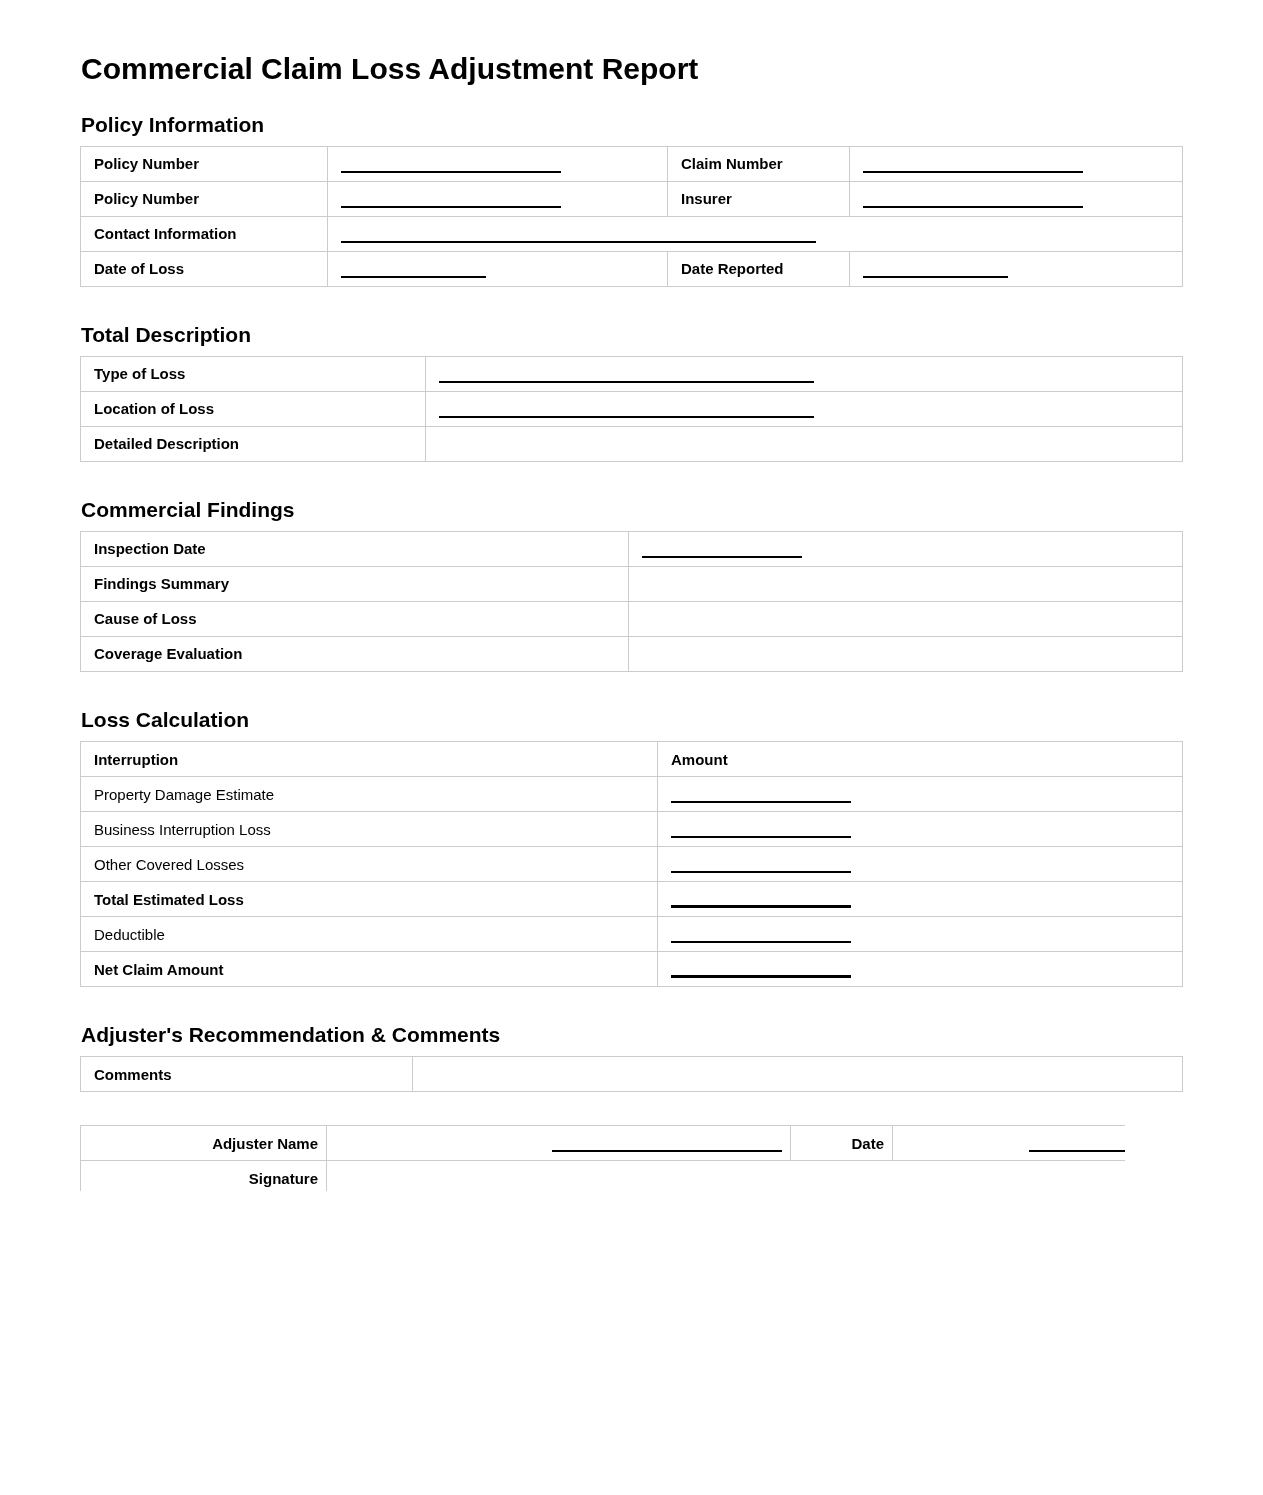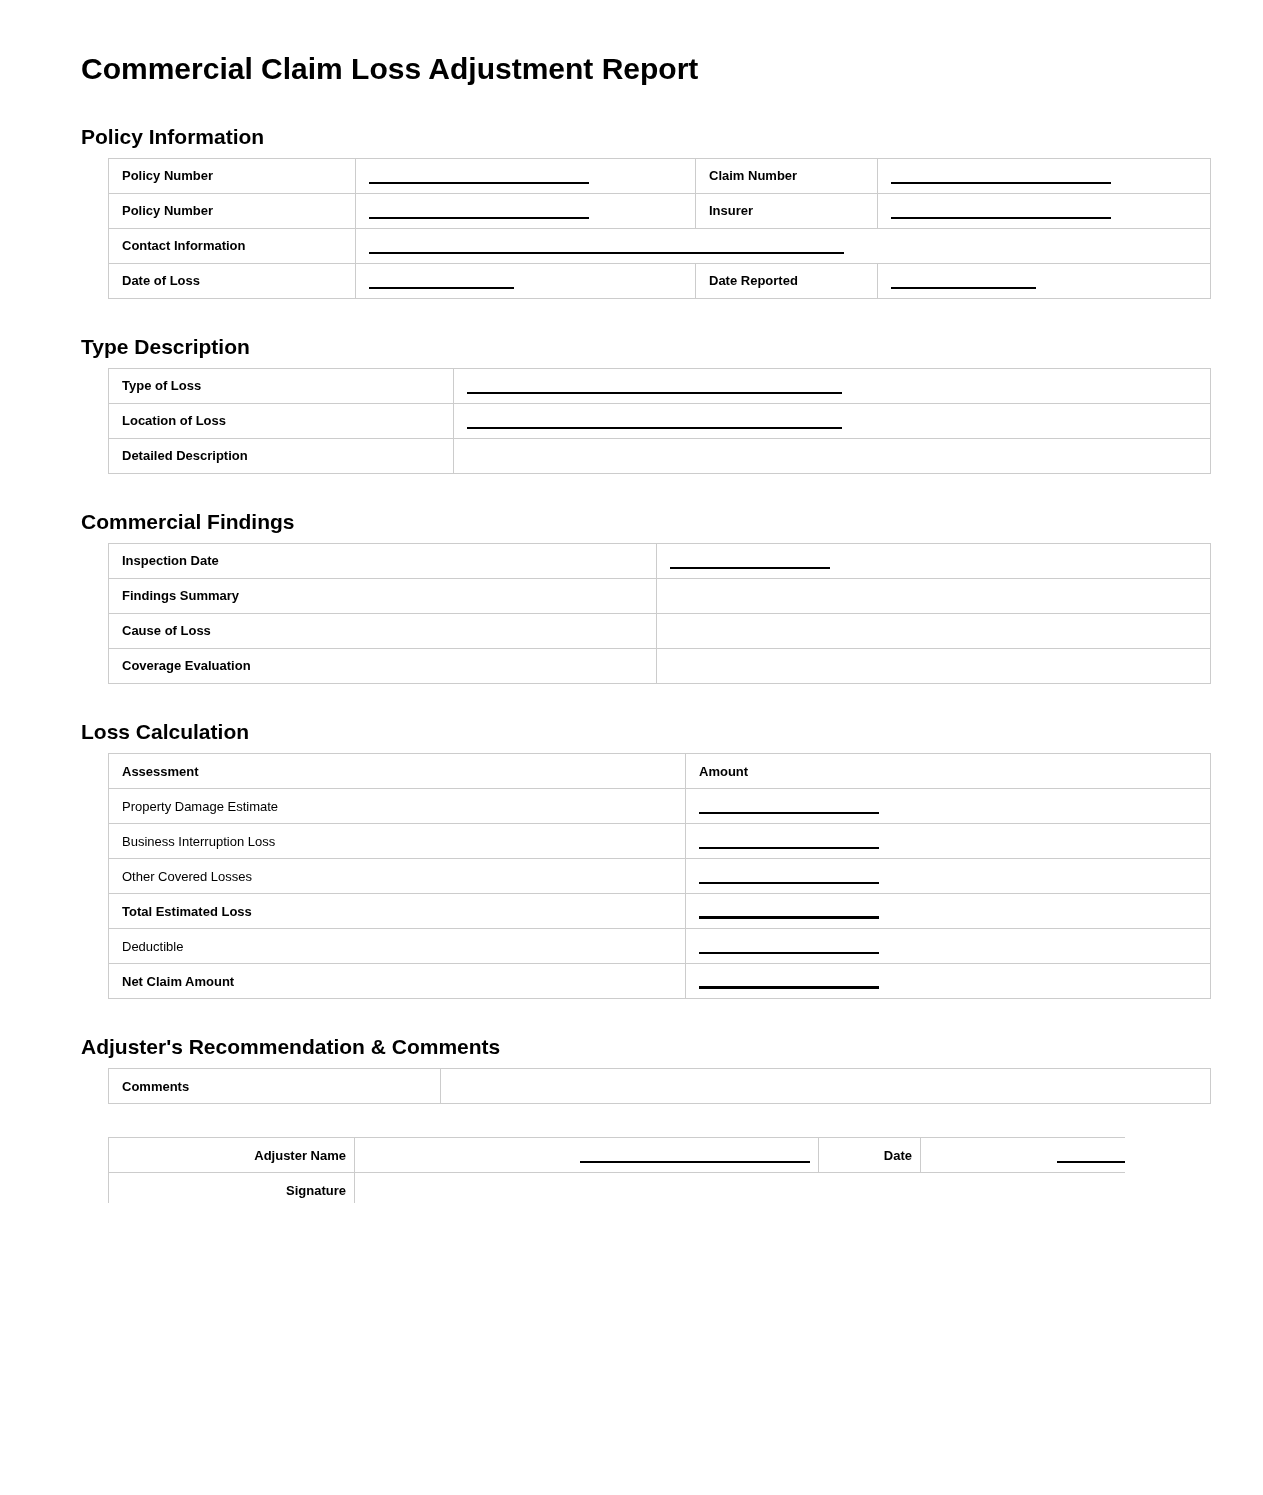--- a/index.html
+++ b/index.html
@@ -25,29 +25,28 @@
     line-height: 1.15;
     margin: 52px 0 0 1px;
   }
   h2.section {
     font-size: 21px;
     font-weight: bold;
     line-height: 1.15;
     margin: 36px 0 0 1px;
   }
   h2.first {
-    margin-top: 38px;
+    margin-top: 26px;
   }
   table.tbl {
     border-collapse: collapse;
     table-layout: fixed;
     width: 1102px;
     margin-top: 9px;
-    font-size: 13px;
-    margin-left: 28px;
+    font-size: 15px;
   }
   table.tbl td {
     border: 1px solid #cccccc;
     padding: 0 8px 0 13px;
     height: 34px;
     vertical-align: middle;
     overflow: hidden;
     white-space: nowrap;
   }
   td.lbl { font-weight: bold; }
@@ -110,21 +109,21 @@
     </tr>
     <tr>
       <td class="lbl">Date of Loss</td>
       <td><span class="line w145"></span></td>
       <td class="lbl">Date Reported</td>
       <td><span class="line w145"></span></td>
     </tr>
   </tbody>
     </table>
 
-  <h2 class="section">Type Description</h2>
+  <h2 class="section">Total Description</h2>
   <table class="tbl">
     <colgroup>
         <col style="width:345px">
         <col style="width:757px">
       </colgroup>
     <tbody>
         <tr>
       <td class="lbl">Type of Loss</td>
       <td><span class="line w375"></span></td>
     </tr>
@@ -166,21 +165,21 @@
     </table>
 
   <h2 class="section">Loss Calculation</h2>
   <table class="tbl">
     <colgroup>
         <col style="width:577px">
         <col style="width:525px">
       </colgroup>
     <tbody>
         <tr>
-      <td class="lbl">Assessment</td>
+      <td class="lbl">Interruption</td>
       <td class="lbl">Amount</td>
     </tr>
     <tr>
       <td>Property Damage Estimate</td>
       <td><span class="line w180"></span></td>
     </tr>
     <tr>
       <td>Business Interruption Loss</td>
       <td><span class="line w180"></span></td>
     </tr>

